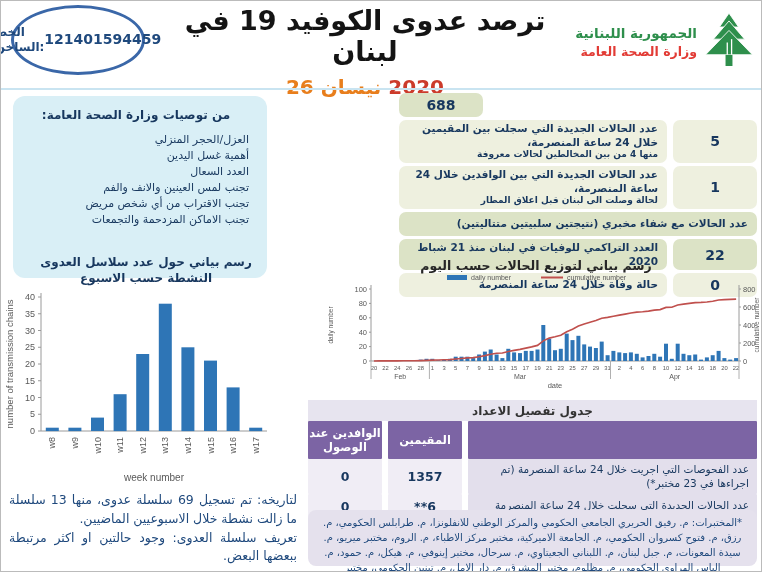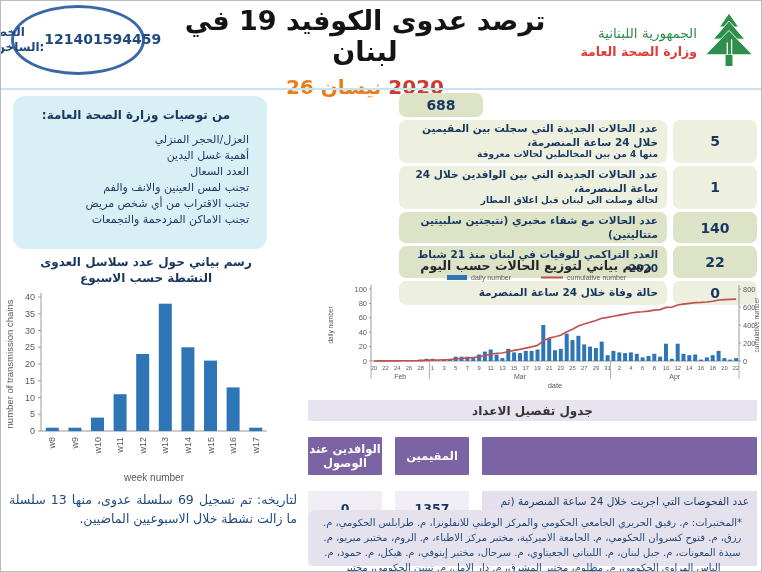--- a/index.html
+++ b/index.html
@@ -25,26 +25,26 @@
     font-family:"DejaVu Sans",sans-serif;
   }
   .date-line{direction:ltr;display:flex;justify-content:center;gap:7px;margin-top:8px;
     font-size:20px;font-weight:bold;}
   .date-line .dm{color:#E87E1C;}
   .date-line .yr{color:#CC3B2B;}
   .logo{
     position:absolute;right:6px;top:10px;display:flex;align-items:center;gap:6px;
   }
   .logo-text{text-align:right;line-height:1.5;}
-  .logo-text .l1{color:#2E8F4C;font-weight:normal;font-size:13.5px;}
+  .logo-text .l1{color:#2E8F4C;font-weight:bold;font-size:13.5px;}
   .logo-text .l2{color:#E23B35;font-weight:bold;font-size:12.5px;letter-spacing:1px;}
   .header-divider{position:absolute;left:0;top:87px;width:762px;height:2px;background:#c9e4f1;}
   
   .reco{
-    position:absolute;left:12px;top:95px;width:254px;height:153px;
+    position:absolute;left:12px;top:95px;width:254px;height:182px;
     background:#D9EFF6;border-radius:12px;padding:12px 18px 8px 10px;direction:rtl;
   }
   .reco-title{font-size:12px;font-weight:bold;text-align:center;margin-bottom:10px;}
   .reco-item{font-size:11px;text-align:right;line-height:1.45;}
   .chart1-title{
     position:absolute;left:20px;top:254px;width:250px;text-align:center;
     font-size:12px;font-weight:bold;direction:rtl;line-height:1.3;
   }
   .chart1-box{position:absolute;left:2px;top:286px;}
   .chains{
@@ -75,21 +75,21 @@
     font-size:12.5px;font-weight:bold;direction:rtl;color:#262626;
   }
   .chart2-box{position:absolute;left:318px;top:274px;}
   svg text{font-family:"Liberation Sans","DejaVu Sans",sans-serif;fill:#595959;}
   
   .dtable{position:absolute;left:307px;top:399px;width:449px;}
   .dtable-title{
     background:#E7E4EF;height:21px;display:flex;align-items:center;justify-content:center;
     font-size:12px;font-weight:600;direction:rtl;color:#333;
   }
-  .trow{display:flex;gap:13px;margin-top:16px;}
+  .trow{display:flex;gap:6px;margin-top:0;}
   .tcell{border-radius:1px;}
   .th{background:#7C64A4;color:#fff;font-weight:bold;font-size:11.5px;
       display:flex;align-items:center;justify-content:center;text-align:center;
       direction:rtl;line-height:1.25;height:38px;}
   .cv{width:74px;flex:none;}
   .clabel{flex:1;}
   .td-label{background:#E3DFEC;font-size:10.5px;direction:rtl;text-align:right;
       display:flex;flex-direction:column;justify-content:center;padding:2px 8px;line-height:1.3;}
   .td-val{background:#F0EDF5;display:flex;align-items:center;justify-content:center;
       font-size:12.5px;font-weight:bold;direction:rtl;}
@@ -167,21 +167,20 @@
         <span class="main">عدد الحالات الجديدة التي بين الوافدين خلال 24 ساعة المنصرمة،</span>
         <span class="sub">لحالة وصلت الى لبنان قبل اعلاق المطار</span>
       </div>
       <div class="stat-num t-light">1</div>
     </div>
     <div class="stat-row h4r">
       <div class="stat-text t-dark">
         <span class="main">عدد الحالات مع شفاء مخبري (نتيجتين سلبيتين متتاليتين)</span>
 
       </div>
-      <div class="stat-num t-dark">140</div>
     </div>
     <div class="stat-row h5r">
       <div class="stat-text t-dark">
         <span class="main">العدد التراكمي للوفيات في لبنان منذ 21 شباط 2020</span>
 
       </div>
       <div class="stat-num t-dark">22</div>
     </div>
     <div class="stat-row h6r">
       <div class="stat-text t-light">
@@ -366,20 +365,21 @@
         <line x1="291.5" y1="86" x2="291.5" y2="104" stroke="#b0b0b0"></line>
         <text x="355.7" y="104" text-anchor="middle" font-size="7">Apr</text>
         <line x1="420" y1="86" x2="420" y2="104" stroke="#b0b0b0"></line>
         <text x="236" y="113" text-anchor="middle" font-size="7.5">date</text>
         <text x="14" y="50" text-anchor="middle" font-size="6.5" transform="rotate(-90 14 50)">daily number</text>
         <text x="440" y="50" text-anchor="middle" font-size="6.5" transform="rotate(-90 440 50)">cumulative number</text>
       </svg></div>
 
   <div class="chains">
     <div>لتاريخه: تم تسجيل 69 سلسلة عدوى، منها 13 سلسلة ما زالت نشطة خلال الاسبوعيين الماضيين.</div>
+    <div>تعريف سلسلة العدوى: وجود حالتين او اكثر مرتبطة ببعضها البعض.</div>
   </div>
 
   <div class="dtable">
     <div class="dtable-title">جدول تفصيل الاعداد</div>
     <div class="trow">
       <div class="tcell th cv">الوافدين عند الوصول</div>
       <div class="tcell th cv">المقيمين</div>
       <div class="tcell th clabel"></div>
     </div>
     <div class="trow">

